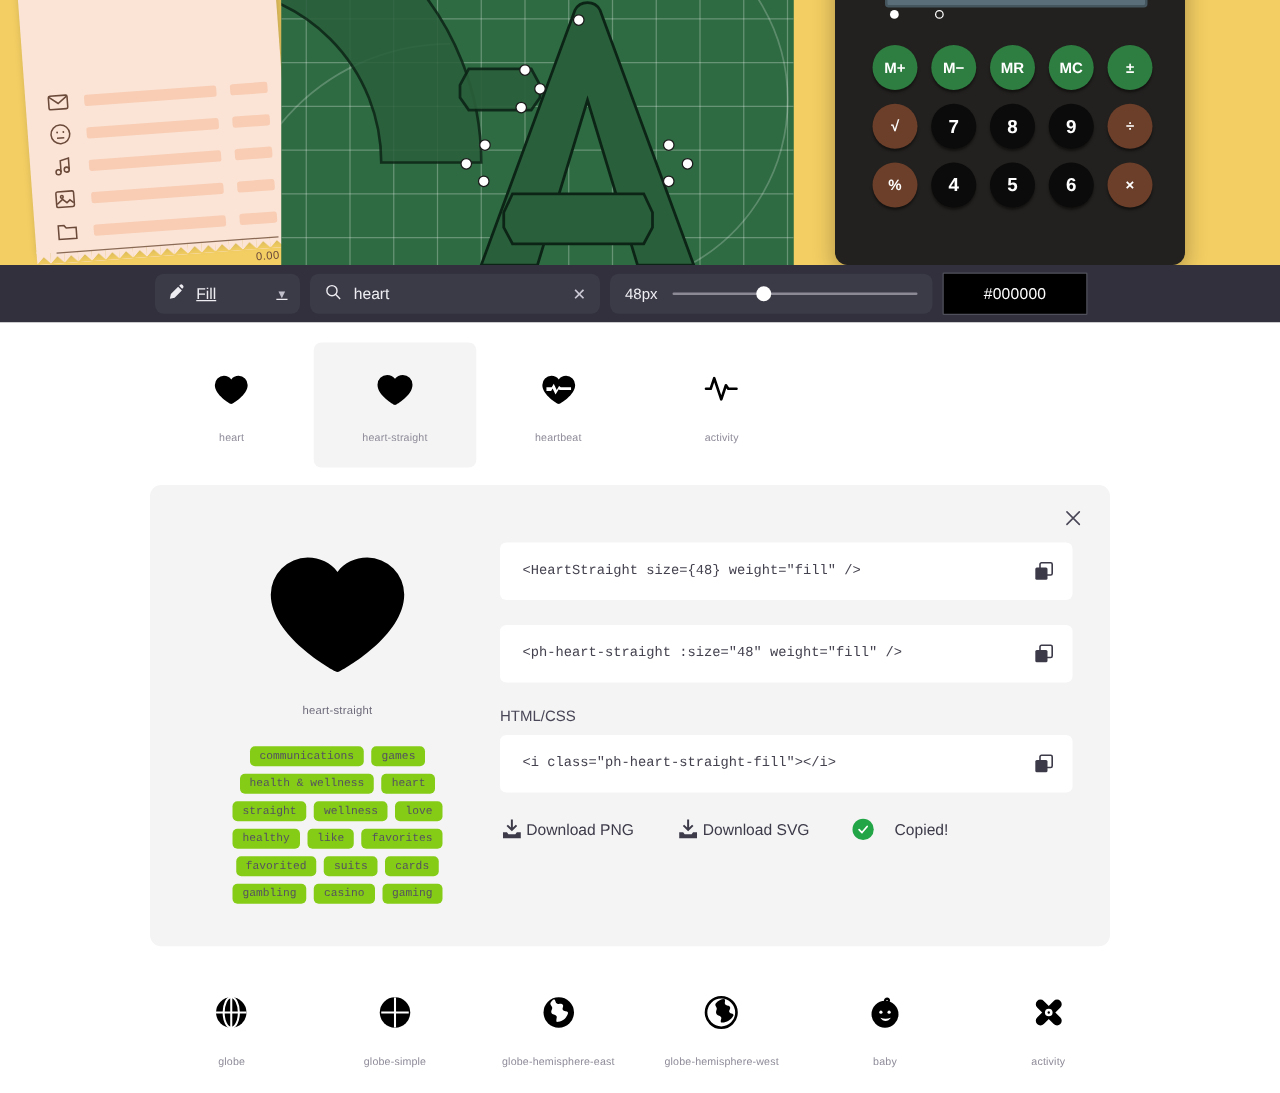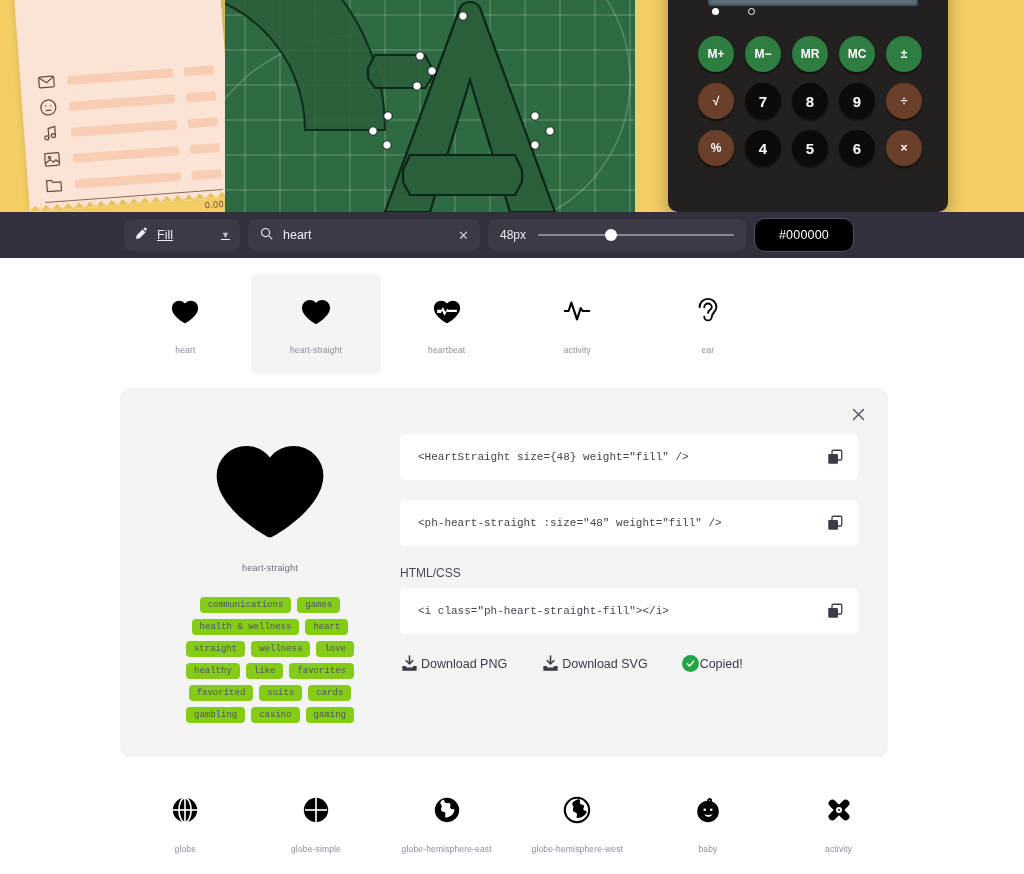--- a/index.html
+++ b/index.html
@@ -134,21 +134,21 @@
     position: relative; flex: 1; height: 2px;
     background: #8B8A95; border-radius: 2px;
   }
   .thumb {
     position: absolute; top: -5px; left: 37%;
     width: 12px; height: 12px; margin-left: -6px;
     border-radius: 50%; background: #fff;
     cursor: pointer;
   }
   .tb-color {
-    width: 100px; height: 34px; border-radius: 11px;
+    width: 116px; height: 34px; border-radius: 1px;
     background: #000; border: 1px solid #50505C;
     display: flex; align-items: center; justify-content: center;
     color: #fff; font-size: 12.5px; letter-spacing: .2px;
     cursor: pointer;
   }
 
   
   .main { position: relative; width: 1024px; background: #fff; }
 
   .icon-grid {
@@ -240,21 +240,21 @@
     display: flex; align-items: center; gap: 34px;
     margin-top: 12px;
   }
   .action {
     display: flex; align-items: center; gap: 2px;
     font-size: 12.5px; color: #3D3A49;
     cursor: pointer;
   }
   .action .ai { width: 19px; height: 19px; color: #3D3A49; flex: none; }
   .action .ai svg { display: block; }
-  .copied { display: flex; align-items: center; gap: 1px; font-size: 12.5px; color: #3D3A49; }
+  .copied { display: flex; align-items: center; gap: 17px; font-size: 12.5px; color: #3D3A49; }
   .check {
     width: 17px; height: 17px; border-radius: 50%;
     background: #22A546;
     display: flex; align-items: center; justify-content: center;
     flex: none;
   }
 </style>
 </head>
 <body>
 
@@ -453,29 +453,20 @@
 
     <div class="icon-cell">
       <span class="glyph">
           <svg viewBox="0 0 256 256" width="30" height="30" fill="none" stroke="#000" stroke-width="18" stroke-linecap="round" stroke-linejoin="round">
             <path d="M24 128h32l24-72 48 144 32-96 16 24h56"></path>
           </svg>
         </span>
       <span class="cap">activity</span>
     </div>
 
-    <div class="icon-cell">
-      <span class="glyph">
-          <svg viewBox="0 0 256 256" width="30" height="30" fill="none" stroke="#000" stroke-width="16" stroke-linecap="round">
-            <path d="M56 96a72 72 0 1 1 144 0c0 40-40 48-40 80a32 32 0 0 1-64 0"></path>
-            <path d="M96 96a32 32 0 0 1 64 0c0 24-32 24-32 48"></path>
-          </svg>
-        </span>
-      <span class="cap">ear</span>
-    </div>
 
   </div>
 
   <div class="detail">
 
     <div class="close-x">
       <svg viewBox="0 0 24 24" width="17" height="17" fill="none" stroke="currentColor" stroke-width="1.8" stroke-linecap="round">
           <path d="M5 5 19 19M19 5 5 19"></path>
         </svg>
     </div>

